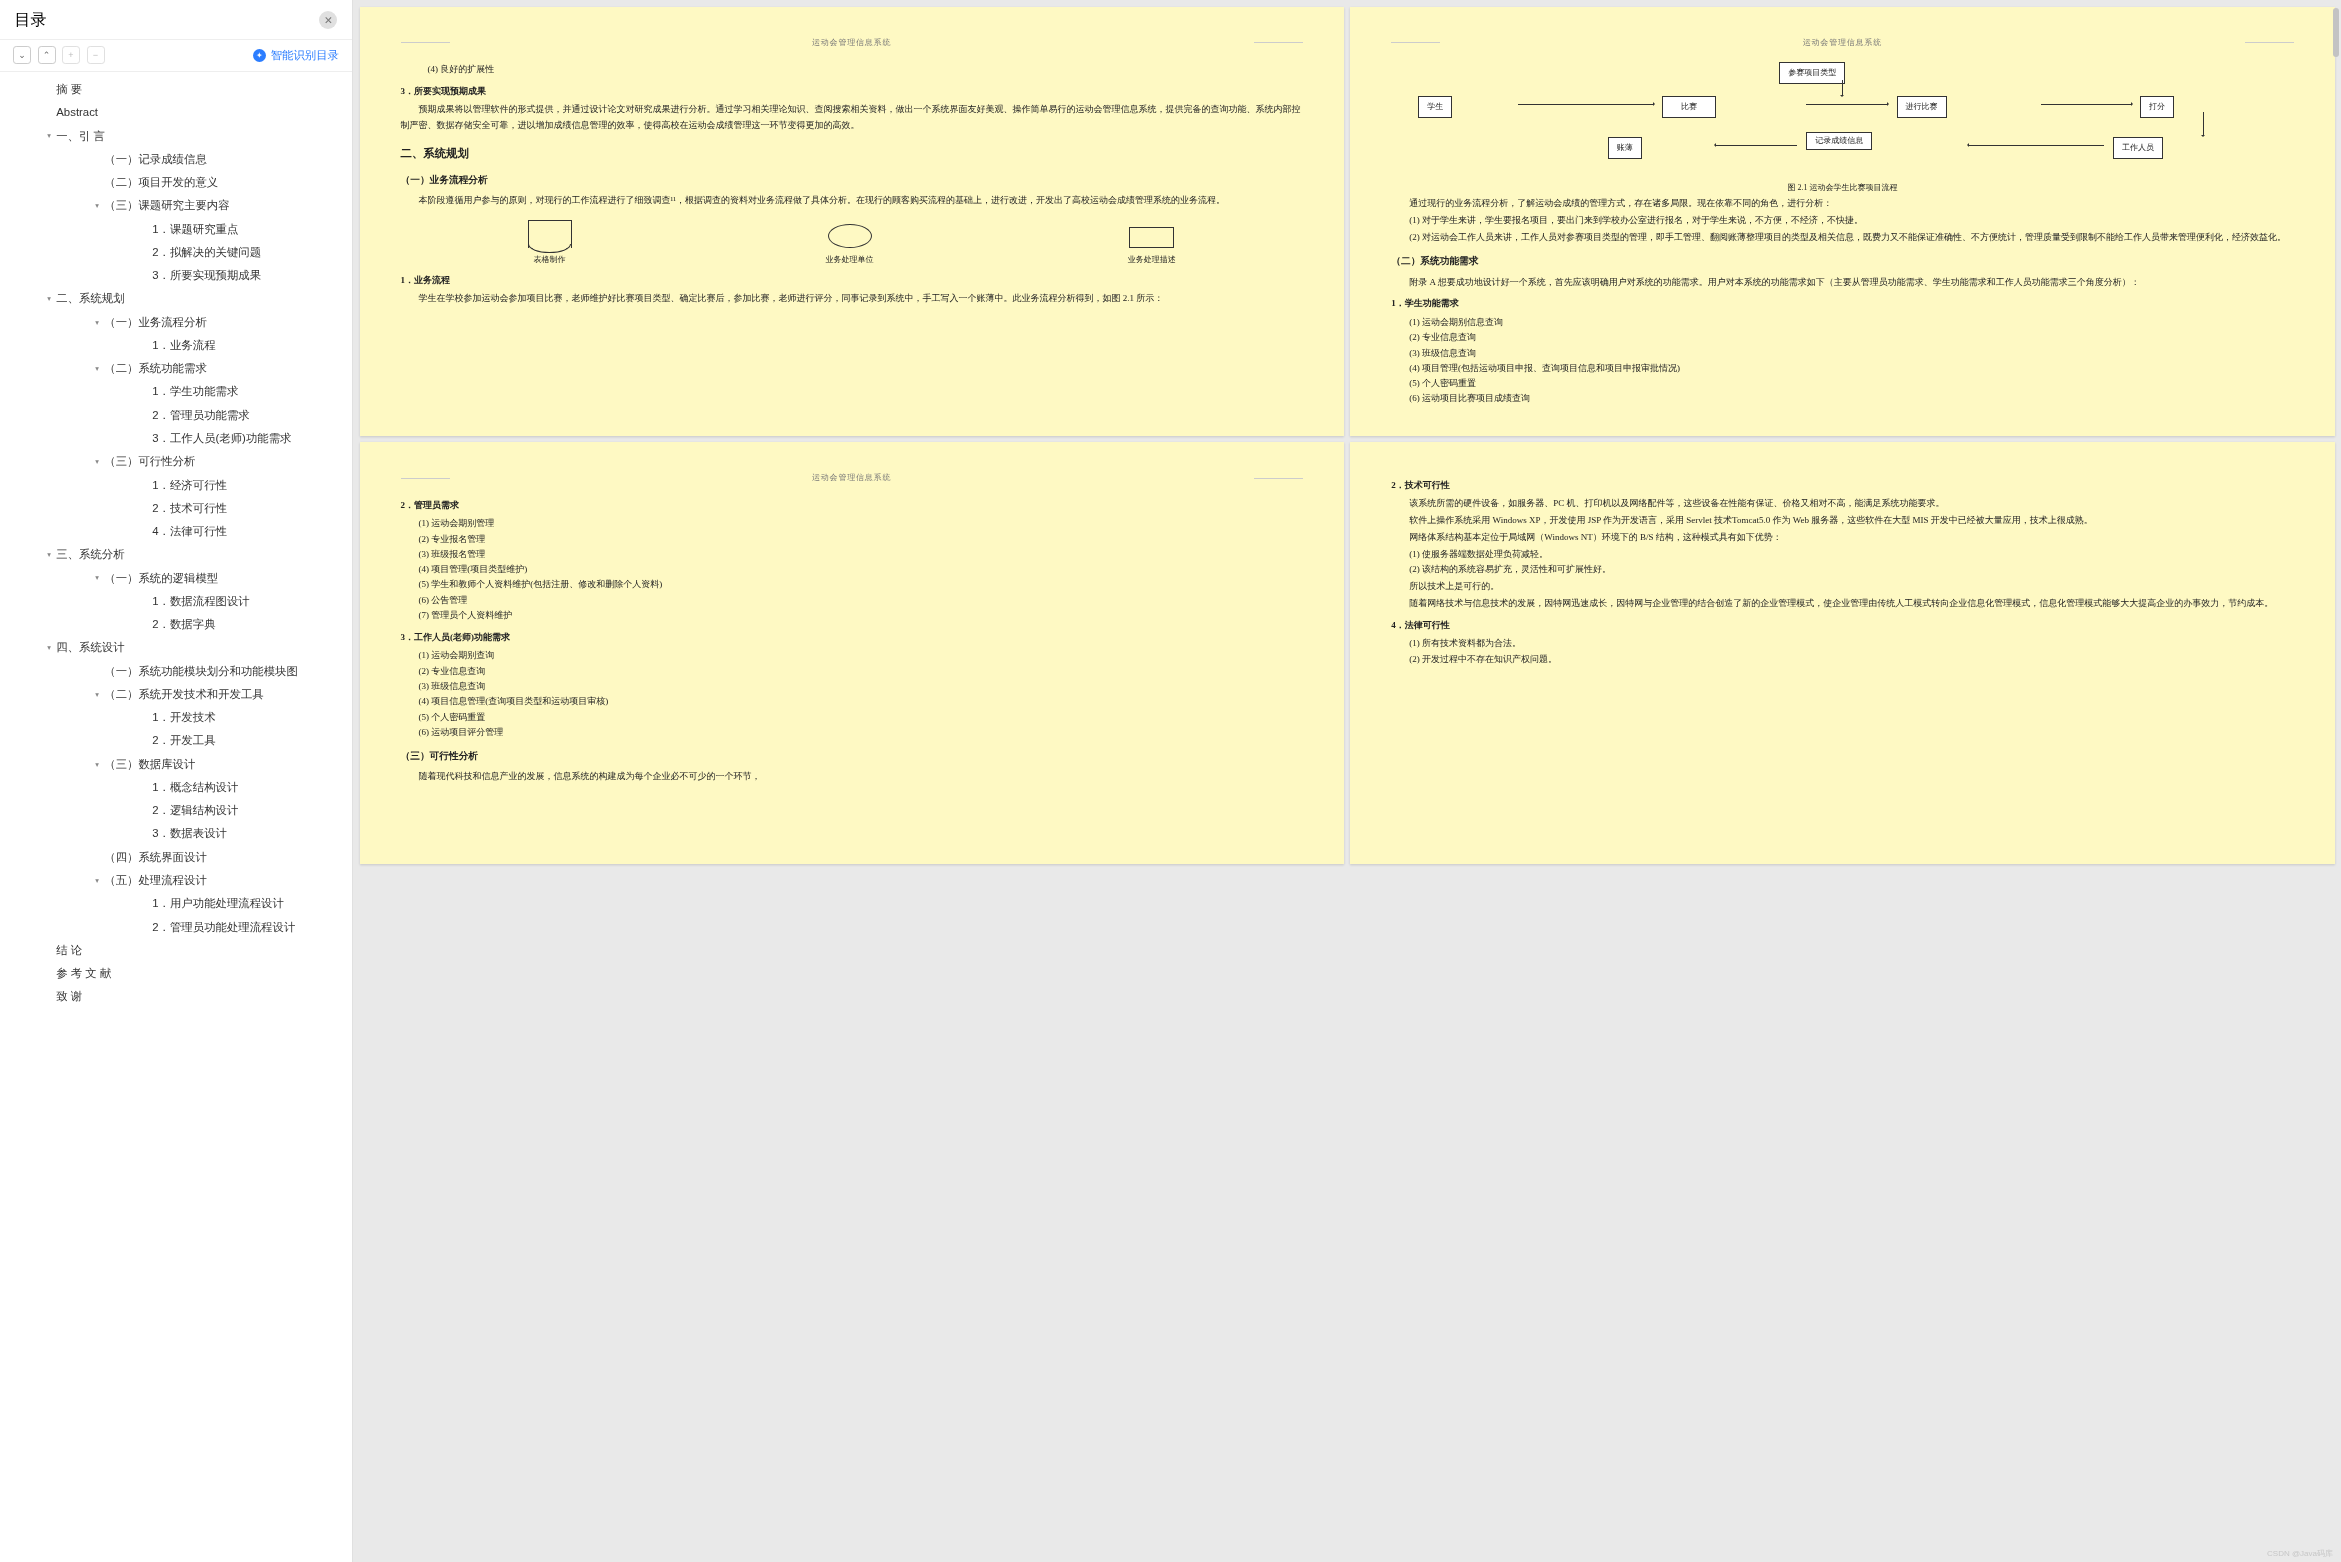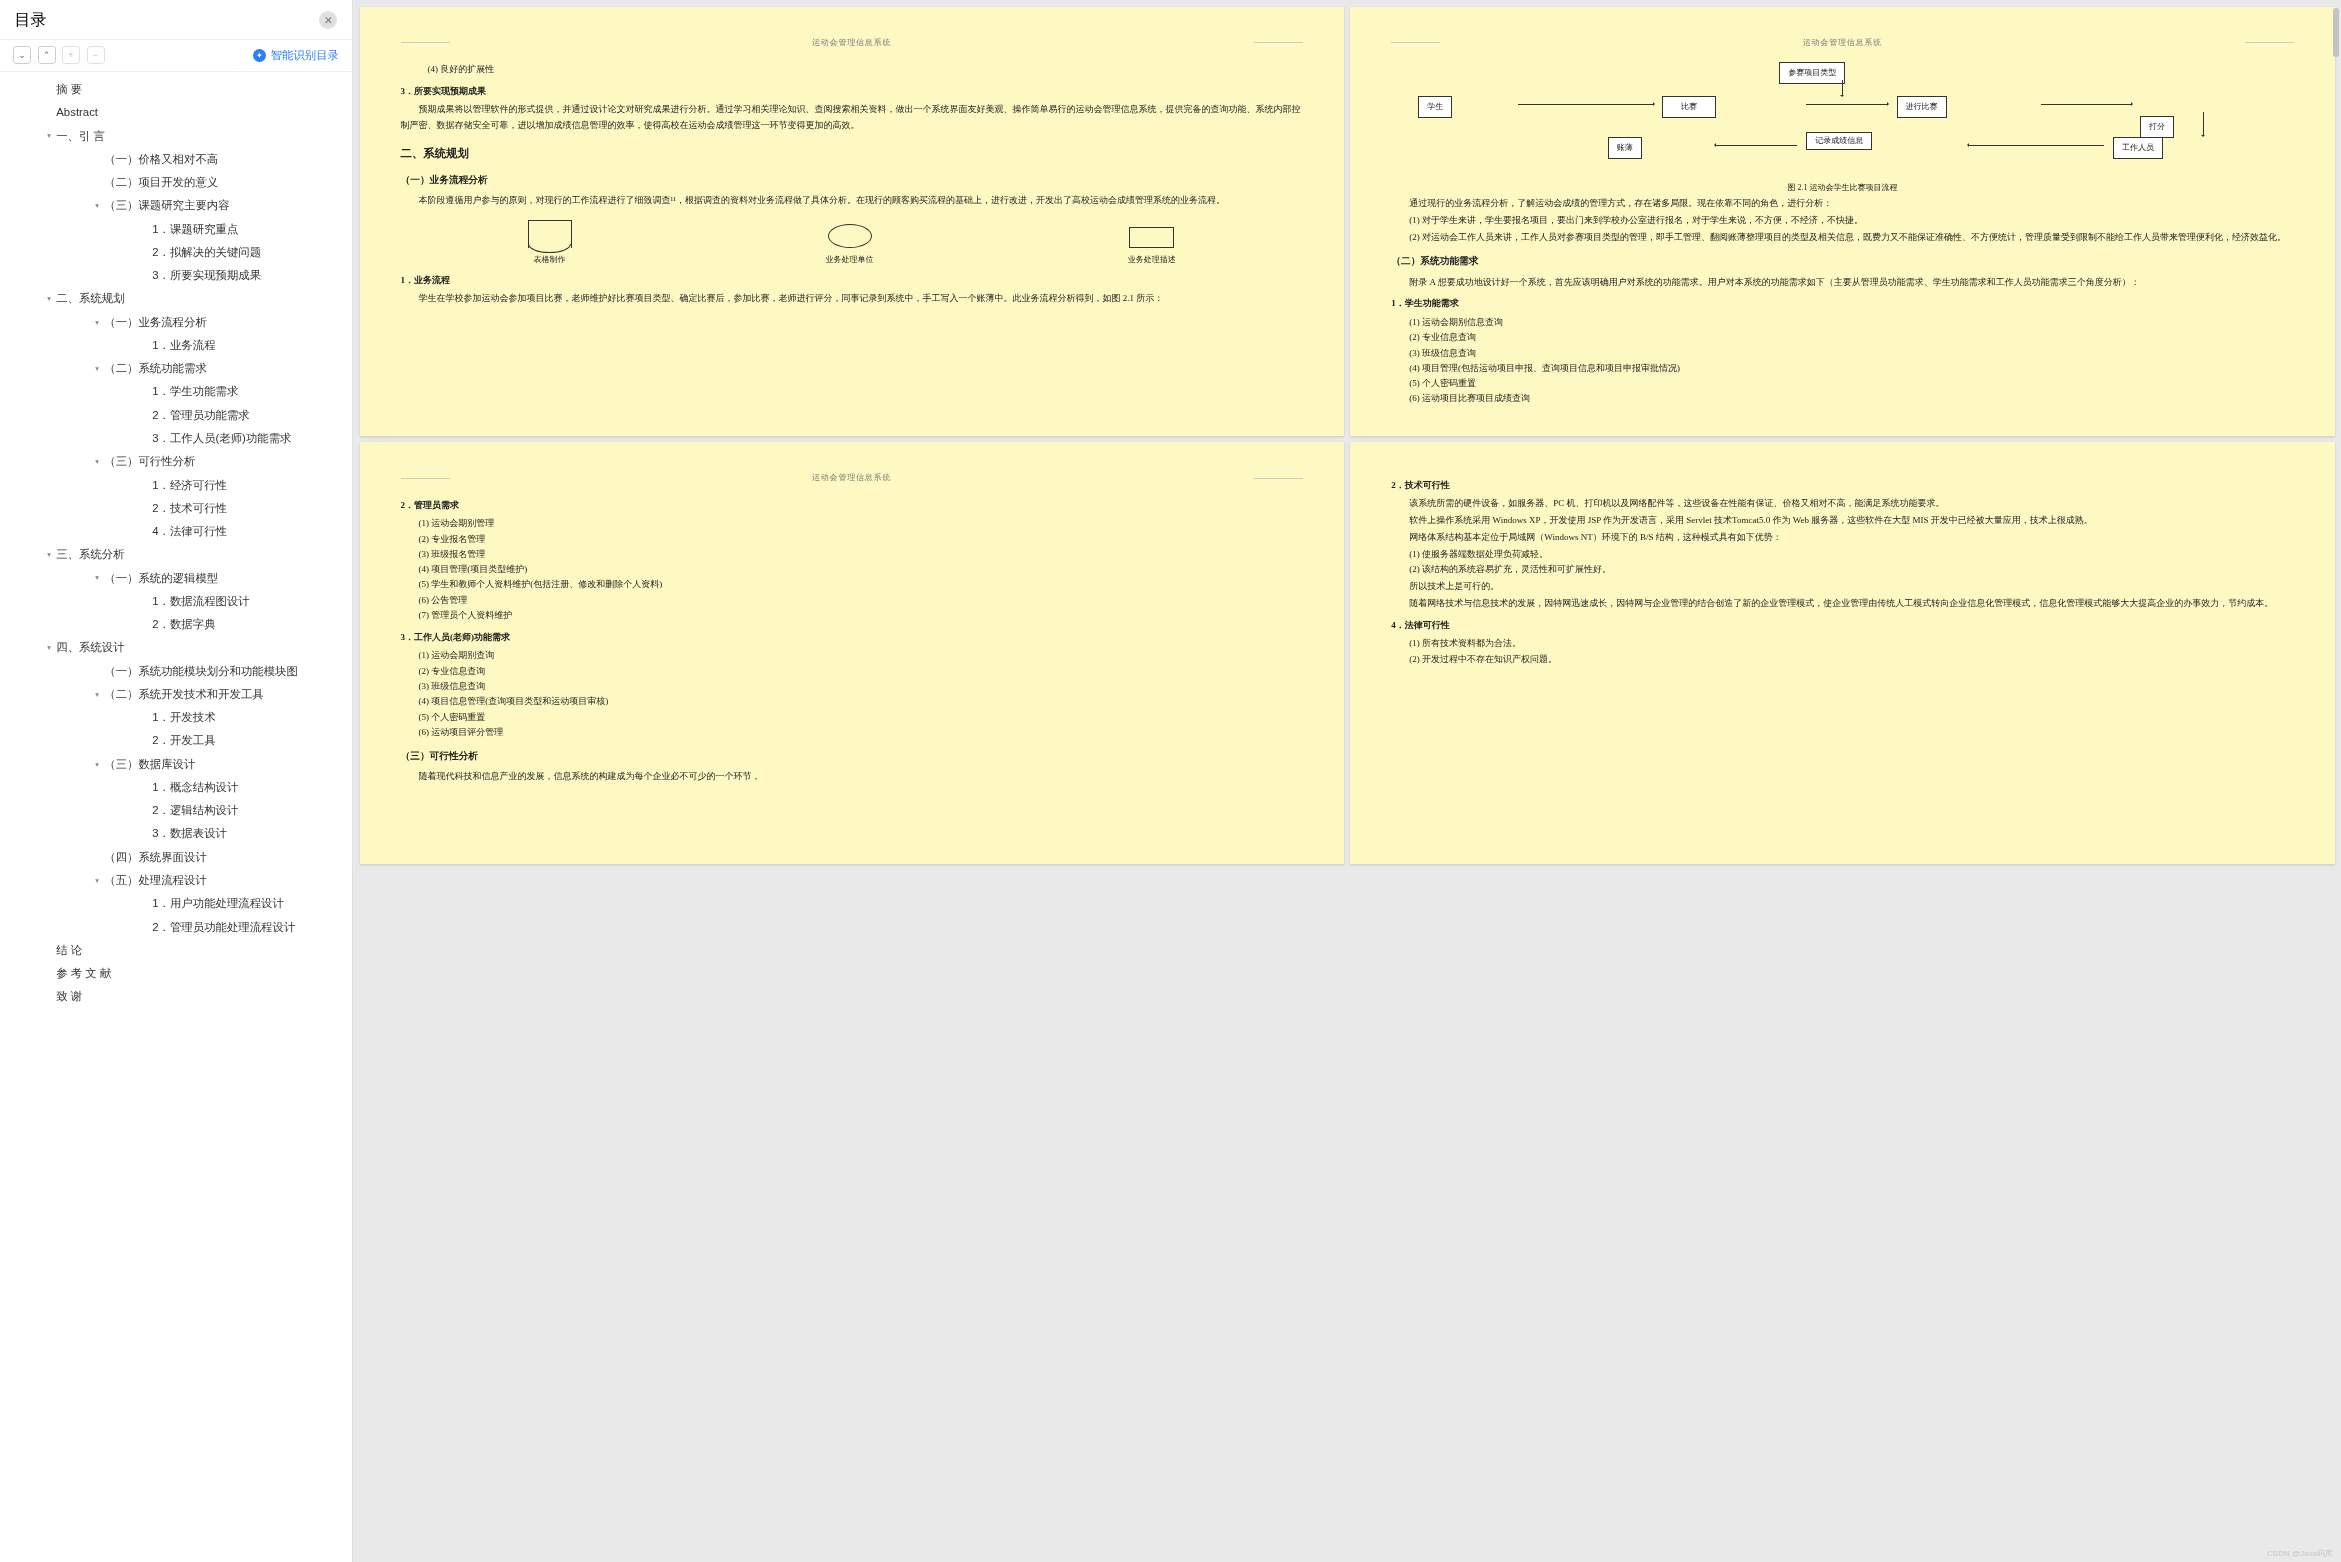--- a/index.html
+++ b/index.html
@@ -91,21 +91,21 @@
           </li>
           <li>
             <div class="row">
               <span class="caret">▾</span>
               <span>一、引   言</span>
             </div>
             <ul>
               <li>
                 <div class="row">
                   <span class="nocaret"></span>
-                  <span>（一）价格又相对不高</span>
+                  <span>（一）记录成绩信息</span>
                 </div>
               </li>
               <li>
                 <div class="row">
                   <span class="nocaret"></span>
                   <span>（二）项目开发的意义</span>
                 </div>
               </li>
               <li>
                 <div class="row">
@@ -375,21 +375,21 @@
       </div>
 
       <div class="page">
         <div class="page-hdr">运动会管理信息系统</div>
         <div class="flow">
           <div class="fbox" style="left:43%; top:0;">参赛项目类型</div>
           <div class="fline farrow-d" style="left:50%; top:18px; width:0.8px; height:14.6px;"></div>
           <div class="fbox" style="left:3%; top:34px;">学生</div>
           <div class="fbox" style="left:30%; top:34px; padding:3.2px 18px;">比赛</div>
           <div class="fbox" style="left:56%; top:34px;">进行比赛</div>
-          <div class="fbox" style="left:83%; top:34px;margin-top:20px;">打分</div>
+          <div class="fbox" style="left:83%; top:34px;">打分</div>
           <div class="fline farrow-r" style="left:14%; top:42px; height:0.8px; width:15%;"></div>
           <div class="fline farrow-r" style="left:46%; top:42px; height:0.8px; width:9%;"></div>
           <div class="fline farrow-r" style="left:72%; top:42px; height:0.8px; width:10%;"></div>
           <div class="fline farrow-d" style="left:90%; top:50px; width:0.8px; height:23px;"></div>
           <div class="fbox" style="left:24%; top:75px;">账薄</div>
           <div class="fbox" style="left:46%; top:70px; line-height:1.2;">记录成绩信息</div>
           <div class="fbox" style="left:80%; top:75px;">工作人员</div>
           <div class="fline farrow-l" style="left:36%; top:83px; height:0.8px; width:9%;"></div>
           <div class="fline farrow-l" style="left:64%; top:83px; height:0.8px; width:15%;"></div>
         </div>

